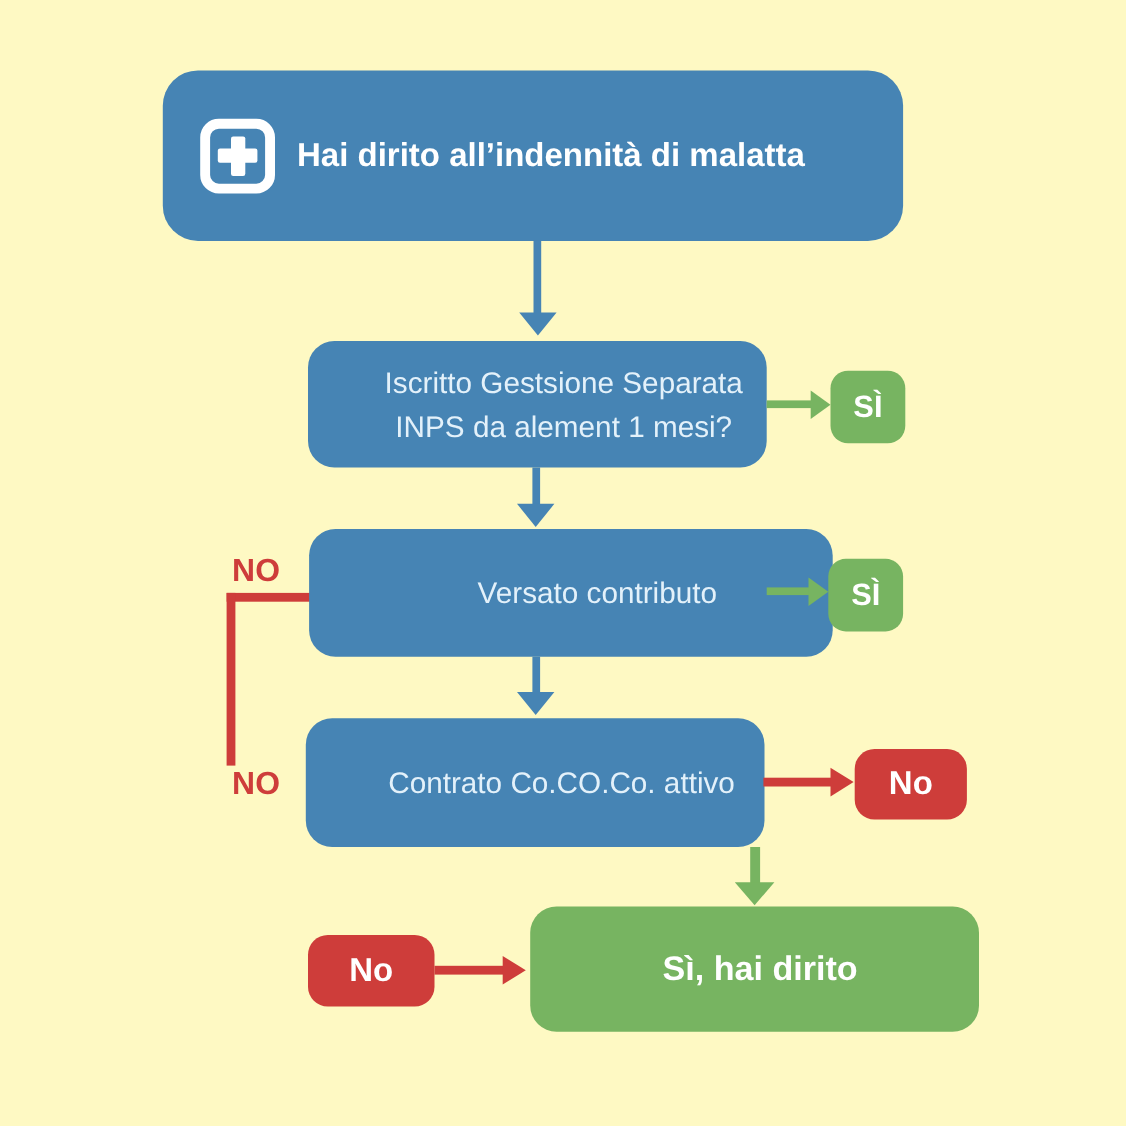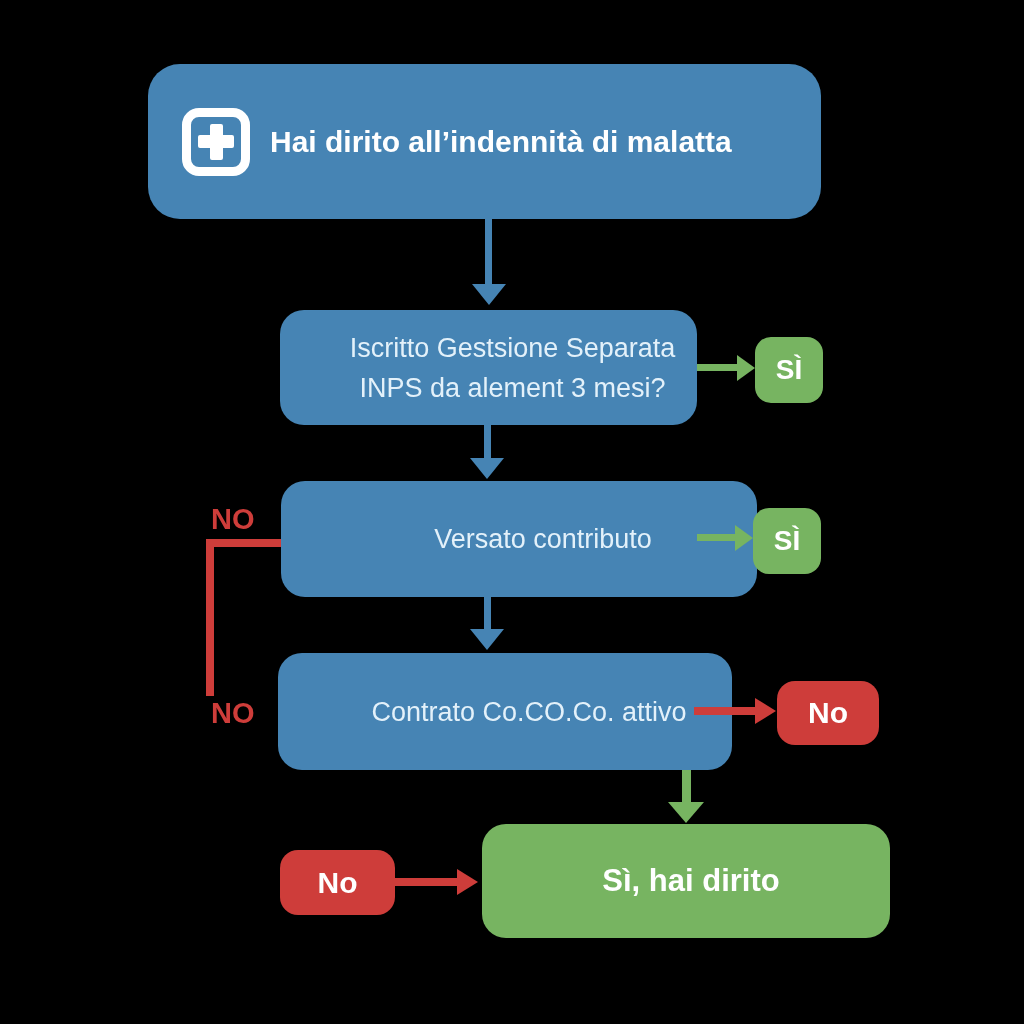--- a/index.html
+++ b/index.html
@@ -3,21 +3,21 @@
 <meta charset="utf-8">
 <style>
   html,body{margin:0;padding:0;}
   body{
     font-family:"Liberation Sans", sans-serif;
     background:#ffffff;
   }
   .canvas{
     position:relative;
     width:1024px;height:1024px;
-    background:#000000;
+    background:#fef9c3;
     overflow:hidden;
   }
   .box{position:absolute;box-sizing:border-box;}
   .blue-box{background:#4684b4;border-radius:28px;color:#ffffff;}
   .green-box{background:#77b461;border-radius:16px;color:#ffffff;}
   .red-box{background:#ce3d3a;border-radius:18px;color:#ffffff;}
   .center{display:flex;align-items:center;justify-content:center;}
   .q-text{
     font-size:27px;line-height:40px;font-weight:500;
     color:#e3f1fa;text-align:center;width:100%;padding-left:48px;
@@ -66,21 +66,21 @@
       </div>
     </div>
   </div>
 
   <div class="stem blue" style="left:485px;top:219px;width:7px;height:67px;"></div>
   <div class="head head-down-blue" style="left:472px;top:284px;"></div>
 
   <div class="box blue-box center" style="left:280px;top:310px;width:417px;height:115px;border-radius:24px;">
     <div class="q-text">
       <div>Iscritto Gestsione Separata</div>
-      <div>INPS da alement 3 mesi?</div>
+      <div>INPS da alement 1 mesi?</div>
     </div>
   </div>
 
   <div class="stem green" style="left:697px;top:364px;width:42px;height:7px;"></div>
   <div class="head head-right-green" style="left:737px;top:355px;"></div>
   <div class="box green-box center badge-text" style="left:755px;top:337px;width:68px;height:66px;">
     <span>SÌ</span>
   </div>
 
   <div class="stem blue" style="left:484px;top:425px;width:7px;height:36px;"></div>
@@ -99,21 +99,21 @@
 
   <div class="stem green" style="left:697px;top:534px;width:40px;height:7px;"></div>
   <div class="head head-right-green" style="left:735px;top:525px;"></div>
   <div class="box green-box center badge-text" style="left:753px;top:508px;width:68px;height:66px;">
     <span>SÌ</span>
   </div>
 
   <div class="stem blue" style="left:484px;top:597px;width:7px;height:34px;"></div>
   <div class="head head-down-blue" style="left:470px;top:629px;"></div>
 
-  <div class="box blue-box center" style="left:278px;top:653px;width:454px;height:117px;border-radius:24px;">
+  <div class="box blue-box center" style="left:278px;top:653px;width:417px;height:117px;border-radius:24px;">
     <div class="q-text">
       <div>Contrato Co.CO.Co. attivo</div>
     </div>
   </div>
 
   <div class="stem red" style="left:694px;top:707px;width:64px;height:8px;"></div>
   <div class="head head-right-red" style="left:755px;top:698px;"></div>
   <div class="box red-box center" style="left:777px;top:681px;width:102px;height:64px;font-size:30px;font-weight:700;">
     <span>No</span>
   </div>

